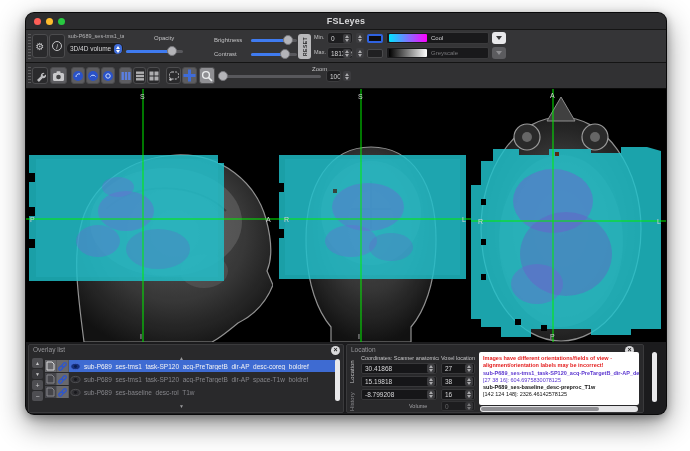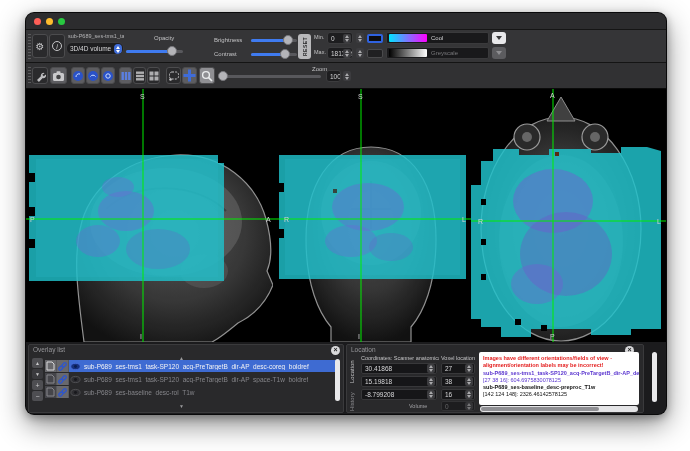--- a/index.html
+++ b/index.html
@@ -73,20 +73,21 @@
 </style>
 </head>
 <body>
 
 <div class="window">
 
   <div class="titlebar">
     <span class="tl" style="left:8px;background:#ff5f57"></span>
     <span class="tl" style="left:20px;background:#febc2e"></span>
     <span class="tl" style="left:32px;background:#28c840"></span>
+    <div class="title">FSLeyes</div>
   </div>
 
   <div class="tbgrad"></div>
 
   <div class="tb1">
     <div class="grip" style="left:2px;top:4px;height:25px"></div>
     <div class="btn" style="left:6px;top:4px;width:16px;height:24px">
       <span style="font-family:'DejaVu Sans',sans-serif;font-size:10px">⚙</span>
     </div>
     <div class="btn" style="left:23px;top:4px;width:16px;height:24px">

